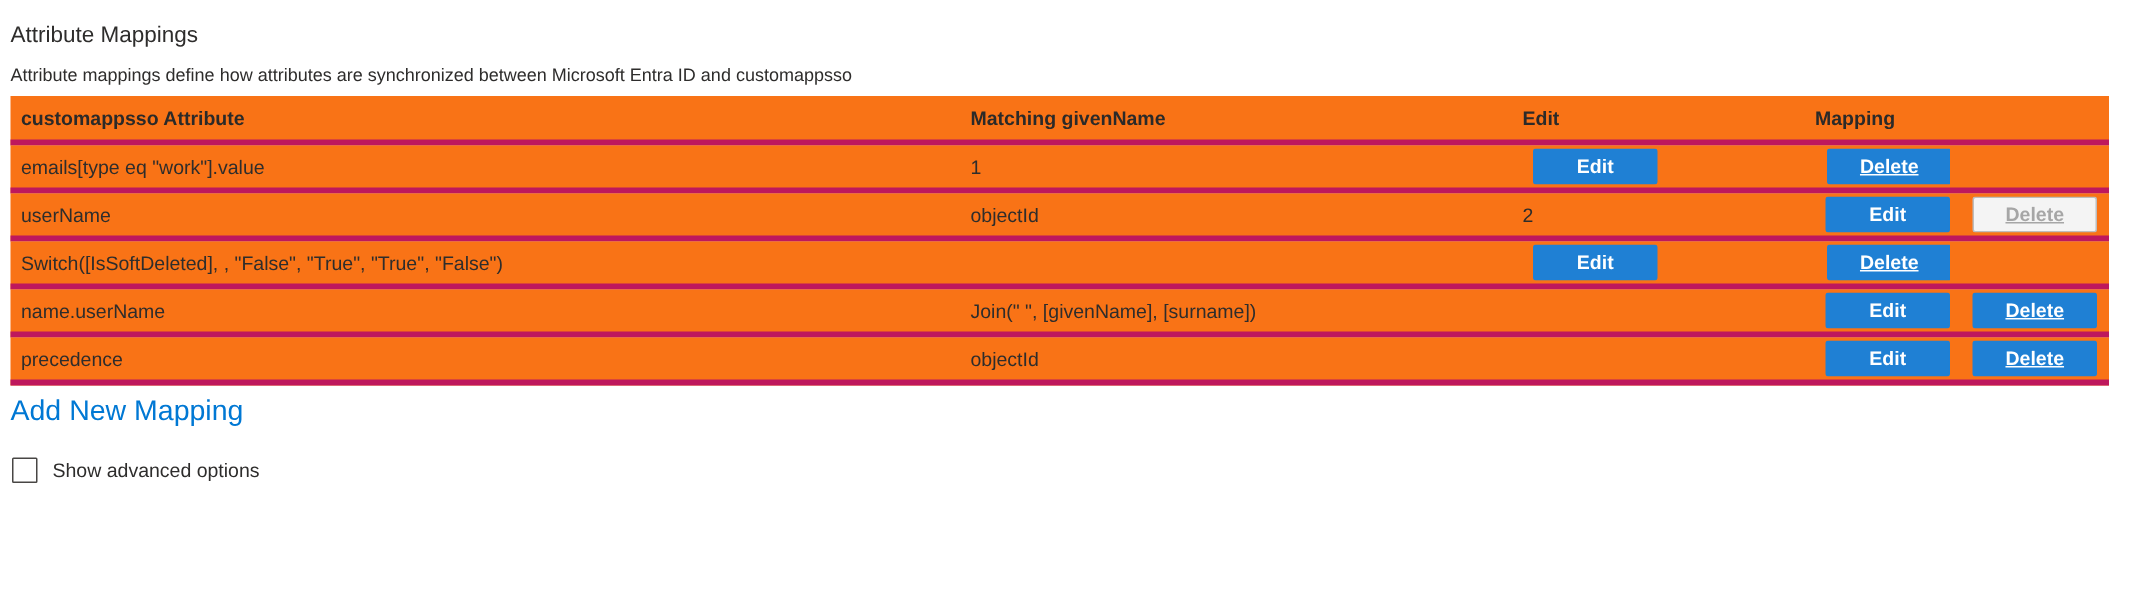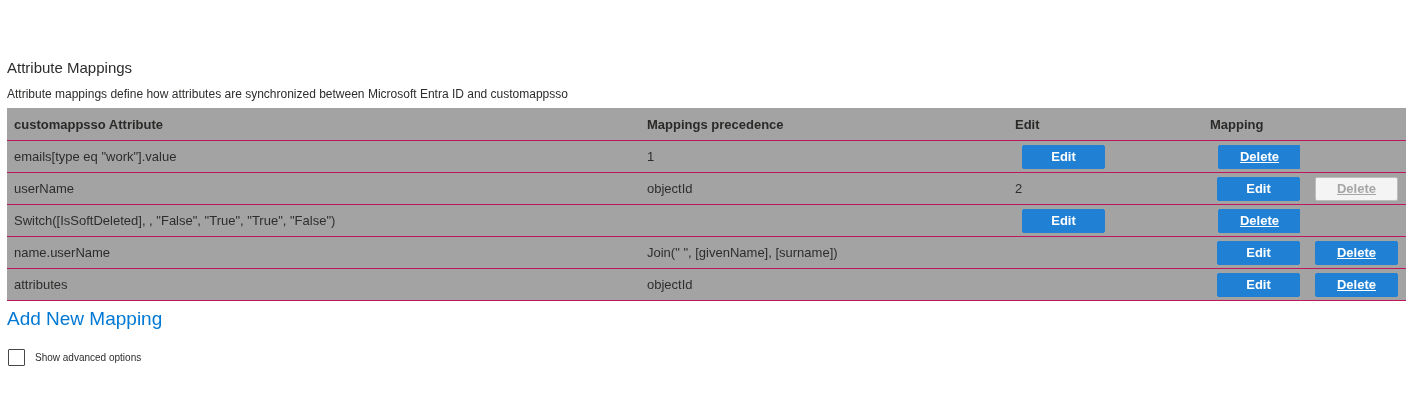--- a/index.html
+++ b/index.html
@@ -7,21 +7,20 @@
     width: 1427px;
     height: 400px;
     background: #ffffff;
     font-family: "Liberation Sans", "DejaVu Sans", sans-serif;
     color: #323130;
     overflow: hidden;
   }
   .page {
     padding: 15px 0 0 7px;
     width: 1265px;
-    margin-top: 44px;
   }
   .page-title {
     font-size: 15px;
     font-weight: 400;
     color: #2e2d2c;
     line-height: 18px;
   }
   .page-description {
     font-size: 12px;
     margin-top: 10px;
@@ -29,23 +28,23 @@
     line-height: 15px;
   }
   .mapping-table {
     margin-top: 6px;
     width: 1399px;
   }
   .t-row {
     display: grid;
     grid-template-columns: 633px 368px 195px 97px 106px;
     align-items: center;
-    border-bottom: 1px solid #be185d;
+    border-bottom: 4px solid #be185d;
     height: 32px;
-    background: #a3a3a3;
+    background: #f97316;
   }
   .t-row.t-head { height: 33px; }
   .cell {
     font-size: 13px;
     padding-left: 7px;
     white-space: nowrap;
     overflow: hidden;
     color: #2e2d2c;
   }
   .t-head .cell {
@@ -94,38 +93,38 @@
     -webkit-appearance: none;
     width: 17px;
     height: 17px;
     border: 1px solid #484644;
     background: #ffffff;
     margin: 0 0 0 1px;
     cursor: pointer;
     border-radius: 1px;
   }
   .checkbox-label {
-    font-size: 10px;
+    font-size: 13px;
     margin-left: 10px;
     color: #2e2d2c;
   }
 </style>
 </head>
 <body>
 
 <div class="page">
 
   <div class="page-title">Attribute Mappings</div>
   <div class="page-description">Attribute mappings define how attributes are synchronized between Microsoft Entra ID and customappsso</div>
 
   <div class="mapping-table">
 
     <div class="t-row t-head">
       <div class="cell">customappsso Attribute</div>
-      <div class="cell">Mappings precedence</div>
+      <div class="cell">Matching givenName</div>
       <div class="cell">Edit</div>
       <div class="cell">Mapping</div>
     </div>
 
     <div class="t-row">
       <div class="cell">emails[type eq "work"].value</div>
       <div class="cell">1</div>
       <div class="cell cell-edit">
           <button class="btn">Edit</button>
         </div>
@@ -163,21 +162,21 @@
       <div class="cell"></div>
       <div class="cell cell-edit">
           <button class="btn">Edit</button>
         </div>
       <div class="cell cell-remove">
           <button class="btn">Delete</button>
         </div>
     </div>
 
     <div class="t-row">
-      <div class="cell">attributes</div>
+      <div class="cell">precedence</div>
       <div class="cell">objectId</div>
       <div class="cell"></div>
       <div class="cell cell-edit">
           <button class="btn">Edit</button>
         </div>
       <div class="cell cell-remove">
           <button class="btn">Delete</button>
         </div>
     </div>
 

